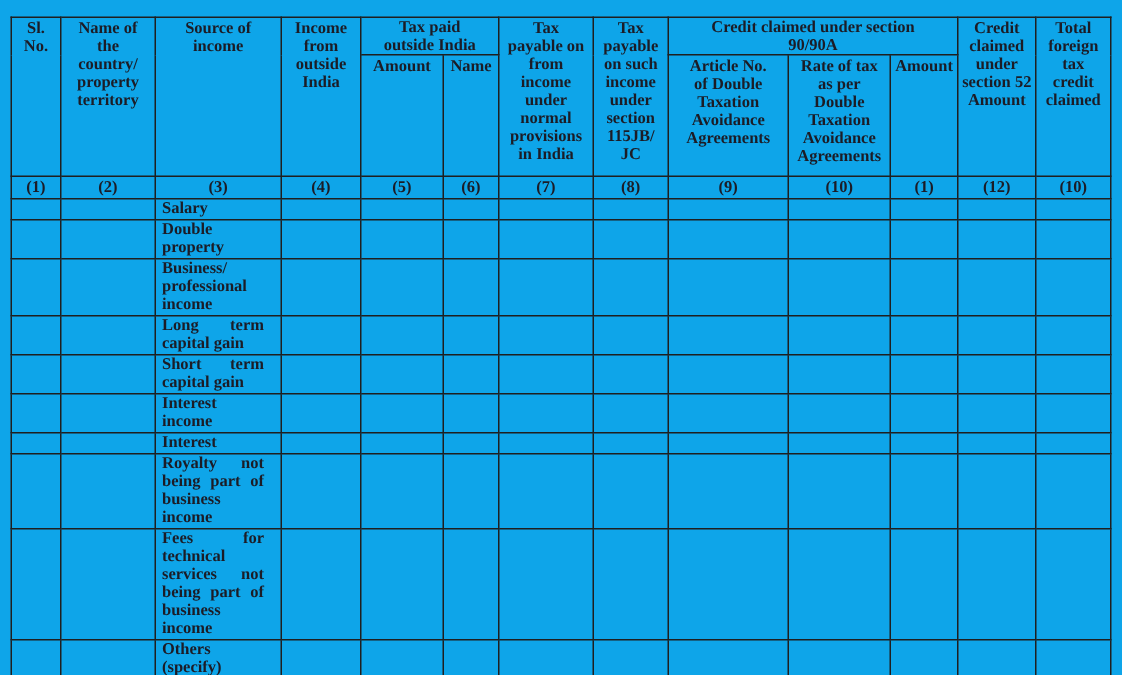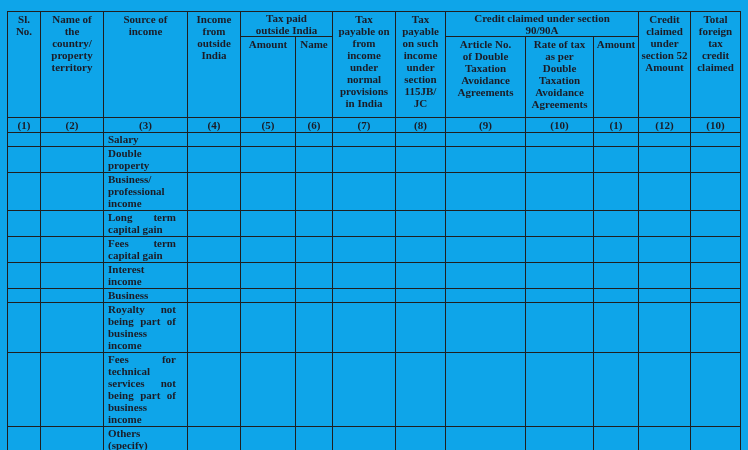--- a/index.html
+++ b/index.html
@@ -155,21 +155,21 @@
           <td></td>
           <td></td>
         <td></td>
           <td></td>
           <td></td>
         <td></td>
       </tr>
       <tr style="height:26px">
         <td></td>
           <td></td>
-        <td class="src">Fees term capital gain</td>
+        <td class="src">Short term capital gain</td>
         <td></td>
           <td></td>
           <td></td>
         <td></td>
           <td></td>
           <td></td>
         <td></td>
           <td></td>
           <td></td>
         <td></td>
@@ -185,21 +185,21 @@
           <td></td>
           <td></td>
         <td></td>
           <td></td>
           <td></td>
         <td></td>
       </tr>
       <tr style="height:13px">
         <td></td>
           <td></td>
-        <td class="src">Business</td>
+        <td class="src">Interest</td>
         <td></td>
           <td></td>
           <td></td>
         <td></td>
           <td></td>
           <td></td>
         <td></td>
           <td></td>
           <td></td>
         <td></td>

